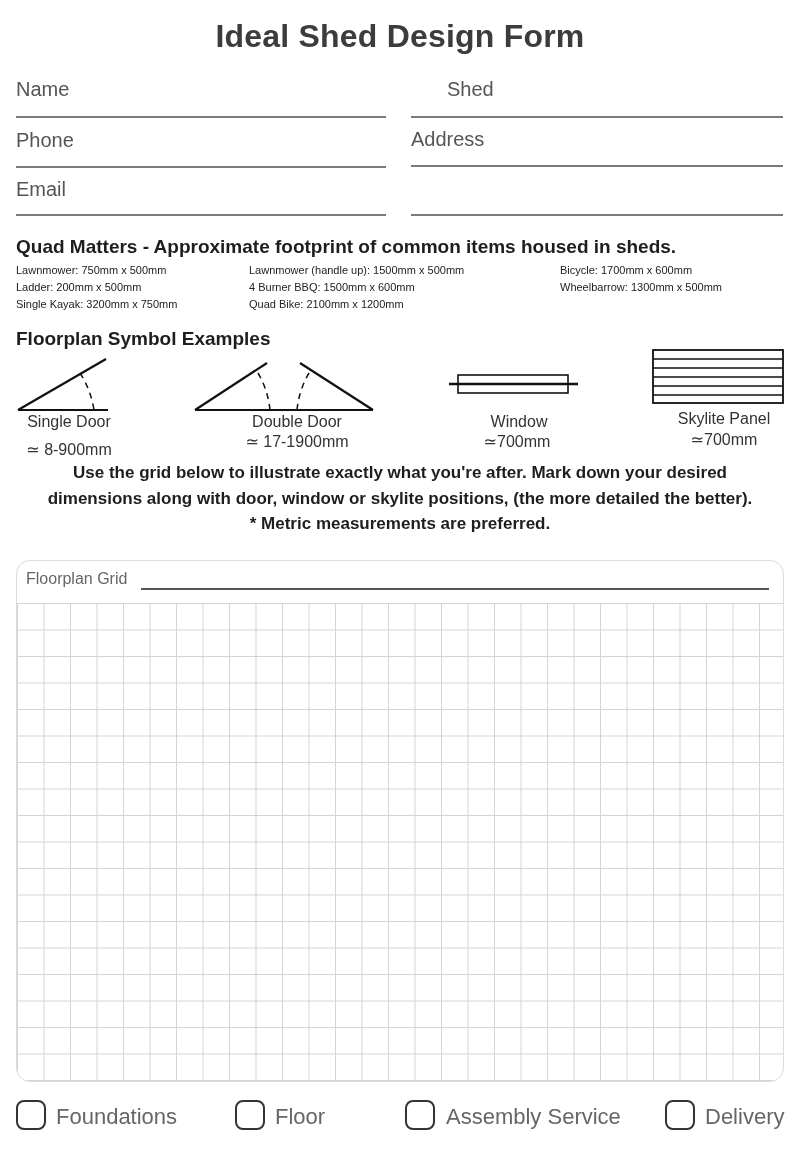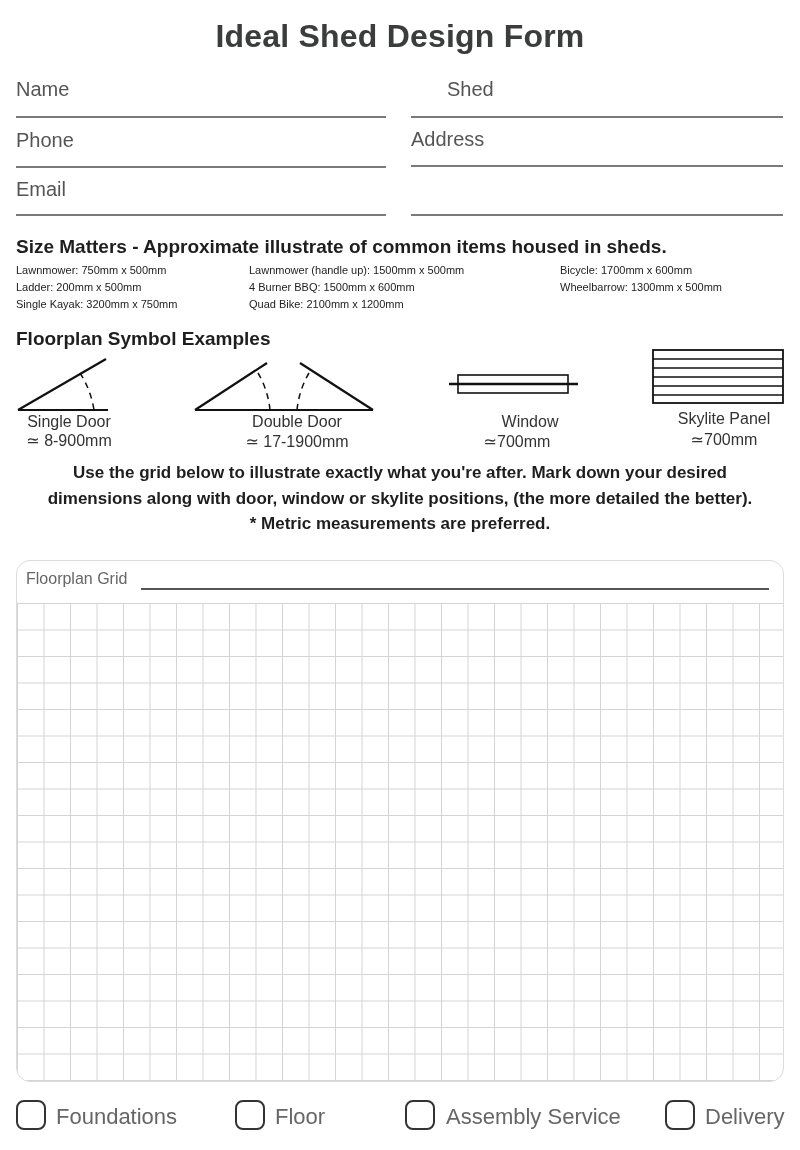--- a/index.html
+++ b/index.html
@@ -40,55 +40,55 @@
 <div class="abs field-line" style="left:16px; top:214px; width:370px;"></div>
 
 <div class="abs field-label" style="left:411px; top:78px;margin-left:36px;">Shed</div>
 <div class="abs field-line" style="left:411px; top:116px; width:372px;"></div>
 
 <div class="abs field-label" style="left:411px; top:128px;">Address</div>
 <div class="abs field-line" style="left:411px; top:165px; width:372px;"></div>
 
 <div class="abs field-line" style="left:411px; top:214px; width:372px;"></div>
 
-<div class="abs section-h" style="left:16px; top:236px;">Size Matters - Approximate illustrate of common items housed in sheds.</div>
+<div class="abs section-h" style="left:16px; top:236px;">Quad Matters - Approximate footprint of common items housed in sheds.</div>
 <div class="abs size-item" style="left:16px; top:264px;">Lawnmower: 750mm x 500mm</div>
 <div class="abs size-item" style="left:16px; top:281px;">Ladder: 200mm x 500mm</div>
 <div class="abs size-item" style="left:16px; top:298px;">Single Kayak: 3200mm x 750mm</div>
 <div class="abs size-item" style="left:249px; top:264px;">Lawnmower (handle up): 1500mm x 500mm</div>
 <div class="abs size-item" style="left:249px; top:281px;">4 Burner BBQ: 1500mm x 600mm</div>
 <div class="abs size-item" style="left:249px; top:298px;">Quad Bike: 2100mm x 1200mm</div>
 <div class="abs size-item" style="left:560px; top:264px;">Bicycle: 1700mm x 600mm</div>
 <div class="abs size-item" style="left:560px; top:281px;">Wheelbarrow: 1300mm x 500mm</div>
 
 <div class="abs section-h" style="left:16px; top:328px;">Floorplan Symbol Examples</div>
 
 <svg class="abs" style="left:14px; top:355px;" width="100" height="60" viewBox="0 0 100 60">
   <line x1="4" y1="55" x2="92" y2="4" stroke="#111" stroke-width="2.2"></line>
   <line x1="4" y1="55" x2="94" y2="55" stroke="#111" stroke-width="2.2"></line>
   <path d="M66 18 A 95 95 0 0 1 80 55" fill="none" stroke="#111" stroke-width="1.5" stroke-dasharray="6,5"></path>
 </svg>
 <div class="abs sym-label" style="left:14px; top:412px; width:110px;">Single Door</div>
-<div class="abs sym-label" style="left:14px; top:431px; width:110px;text-align:center;">≃ 8-900mm</div>
+<div class="abs sym-label" style="left:14px; top:440px; width:110px;text-align:center;">≃ 8-900mm</div>
 
 <svg class="abs" style="left:192px; top:355px;" width="186" height="60" viewBox="0 0 186 60">
   <line x1="3" y1="55" x2="75" y2="8" stroke="#111" stroke-width="2.2"></line>
   <line x1="108" y1="8" x2="181" y2="55" stroke="#111" stroke-width="2.2"></line>
   <line x1="3" y1="55" x2="181" y2="55" stroke="#111" stroke-width="2.2"></line>
   <path d="M66 18 A 90 90 0 0 1 78 55" fill="none" stroke="#111" stroke-width="1.5" stroke-dasharray="6,5"></path>
   <path d="M117 18 A 90 90 0 0 0 105 55" fill="none" stroke="#111" stroke-width="1.5" stroke-dasharray="6,5"></path>
 </svg>
 <div class="abs sym-label" style="left:227px; top:412px; width:140px;">Double Door</div>
 <div class="abs sym-label" style="left:227px; top:432px; width:140px;">≃ 17-1900mm</div>
 
 <svg class="abs" style="left:448px; top:372px;" width="132" height="24" viewBox="0 0 132 24">
   <rect x="10" y="3" width="110" height="18" fill="#fff" stroke="#111" stroke-width="1.6"></rect>
   <line x1="1" y1="12" x2="130" y2="12" stroke="#111" stroke-width="2.6"></line>
 </svg>
-<div class="abs sym-label" style="left:470px; top:412px; width:120px;">Window</div>
+<div class="abs sym-label" style="left:459px; top:412px; width:120px;">Window</div>
 <div class="abs sym-label" style="left:457px; top:432px; width:120px;">≃700mm</div>
 
 <svg class="abs" style="left:652px; top:349px;" width="133" height="56" viewBox="0 0 133 56">
   <rect x="1" y="1" width="130" height="53" fill="#fff" stroke="#111" stroke-width="1.8"></rect>
   <line x1="1" y1="10" x2="131" y2="10" stroke="#111" stroke-width="1.4"></line>
   <line x1="1" y1="19" x2="131" y2="19" stroke="#111" stroke-width="1.4"></line>
   <line x1="1" y1="28" x2="131" y2="28" stroke="#111" stroke-width="1.4"></line>
   <line x1="1" y1="37" x2="131" y2="37" stroke="#111" stroke-width="1.4"></line>
   <line x1="1" y1="46" x2="131" y2="46" stroke="#111" stroke-width="1.4"></line>
 </svg>

